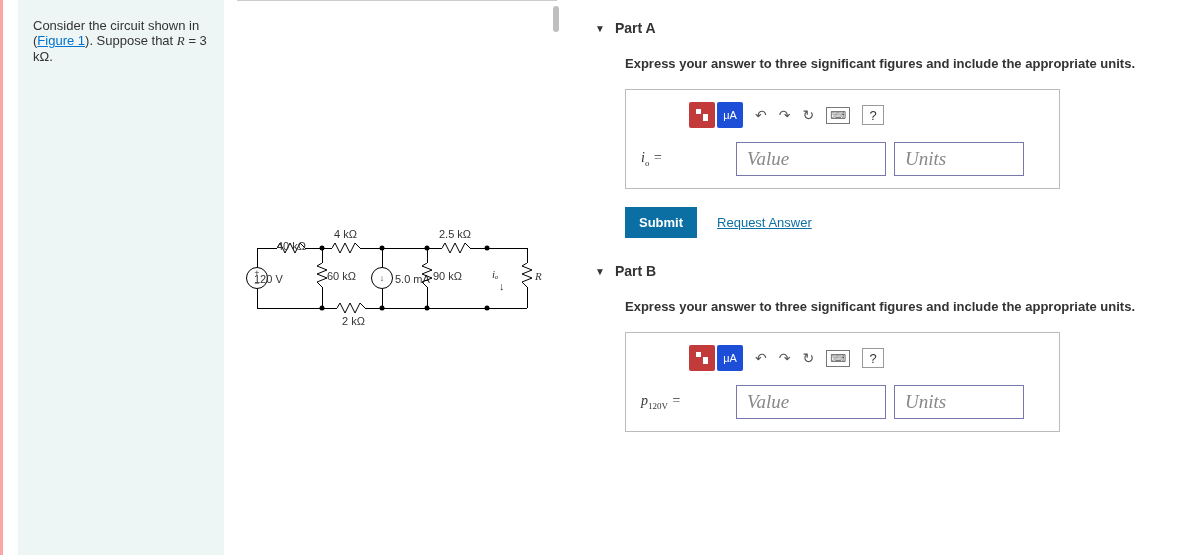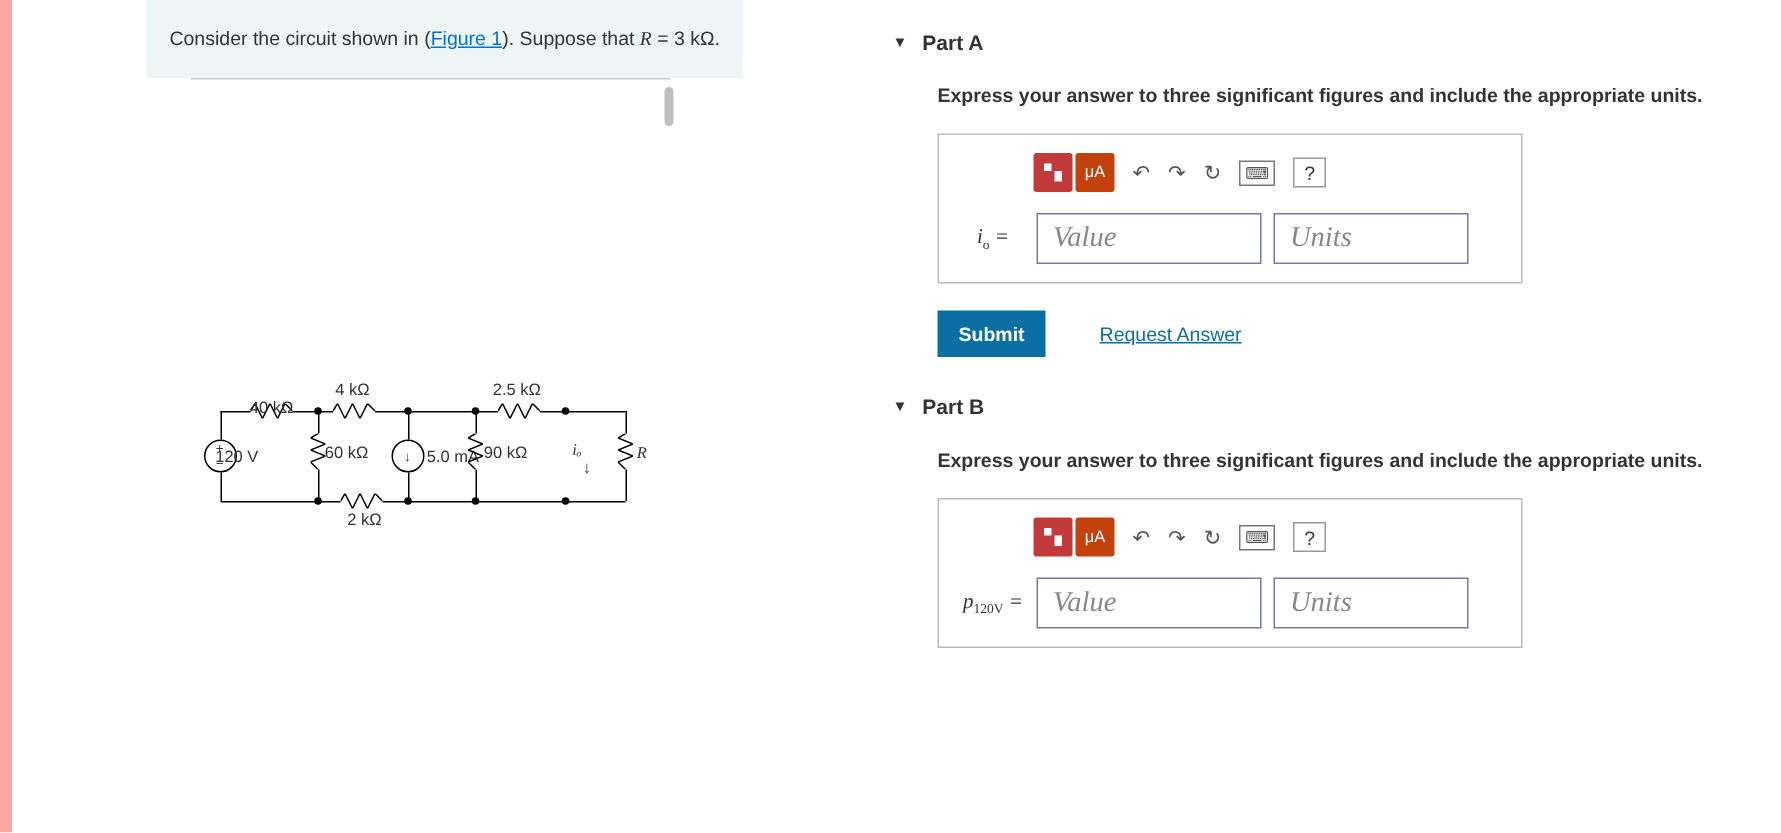--- a/index.html
+++ b/index.html
@@ -1,18 +1,18 @@
 <!DOCTYPE html>
 <html><head>
 <meta charset="utf-8">
 <style>
   * { box-sizing: border-box; margin:0; padding:0; }
   body { font-family: Arial, Helvetica, sans-serif; font-size:13px; color:#333; background:#fff; width:1187px; height:555px; overflow:hidden; }
   .columns { display:flex; height:100%; }
-  .left { width:575px; border-left:8px solid #fca5a5; display:flex; flex-direction:column;align-items:center; }
+  .left { width:575px; border-left:3px solid #fca5a5; display:flex; flex-direction:row; }
   .right { flex:1; padding:10px 20px 0 20px; overflow:hidden; }
 
   .prompt-box { background:#eef5f5; padding:18px 15px; margin:0 5px 0 15px; font-size:13px; }
   .prompt-box a { color:#0073cf; text-decoration:underline; }
   .ital { font-style:italic; font-family:'Times New Roman',serif; }
 
   .figure-head { display:flex; align-items:center; justify-content:space-between; padding:0 20px 8px 8px; margin-top:140px; }
   .figure-head h3 { font-size:18px; font-weight:bold; color:#333; }
   .pager { display:flex; align-items:center; gap:8px; font-size:13px; color:#555; }
   .pager-btn { width:22px; height:22px; border:1px solid #bbb; border-radius:50%; display:flex; align-items:center; justify-content:center; color:#888; cursor:pointer; font-size:11px; }
@@ -34,32 +34,32 @@
   .tri { font-size:10px; }
 
   .part-body { padding-left:30px; margin-bottom:25px; }
   .instr1 { font-size:13px; margin-bottom:6px; line-height:1.5; }
   .instr2 { font-size:13px; font-weight:bold; margin-bottom:18px; }
 
   .answer-box { border:1px solid #bbb; display:inline-block; padding:12px 35px 12px 15px; }
   .toolbar { display:flex; align-items:center; gap:12px; margin-bottom:14px; margin-left:48px; }
   .tb-grp { display:flex; gap:2px; }
   .tb-btn { background:#c33a3b; color:#fff; width:26px; height:26px; display:flex; align-items:center; justify-content:center; font-size:11px; border-radius:2px; }
-  .tb-btn2 { background:#c2410c; }
+  .tb-btn2 { background:#1d4ed8; }
   .tb-icon { color:#555; font-size:14px; cursor:pointer; }
   .help { border:1px solid #999; width:22px; height:20px; display:flex; align-items:center; justify-content:center; font-size:13px; }
 
   .input-row { display:flex; align-items:center; gap:8px; }
-  .eq-label { font-family:'Times New Roman',serif; font-style:italic; font-size:14px; min-width:42px; text-align:center; }
+  .eq-label { font-family:'Times New Roman',serif; font-style:italic; font-size:14px; min-width:42px; text-align:left; }
   .eq-label sub { font-size:9px; font-style:normal; }
   .field { border:1px solid #77a; height:34px; padding:0 10px; font-family:'Times New Roman',serif; font-style:italic; font-size:19px; color:#888; display:flex; align-items:center; }
-  .value-field { width:150px; }
+  .value-field { width:150px;margin-left:45px; }
   .units-field { width:130px; }
 
-  .submit-row { margin-top:18px; display:flex; align-items:center; gap:36px; }
+  .submit-row { margin-top:18px; display:flex; align-items:center; gap:20px; }
   .submit-btn { background:#0b6fa4; color:#fff; border:none; padding:8px 14px; font-size:13px; font-weight:bold; cursor:pointer; }
   .req-ans { color:#0b6fa4; font-size:13px; text-decoration:underline; cursor:pointer; }
 </style>
 </head>
 <body>
 
 <div class="columns">
 
   <div class="left">
     <div class="prompt-box">

